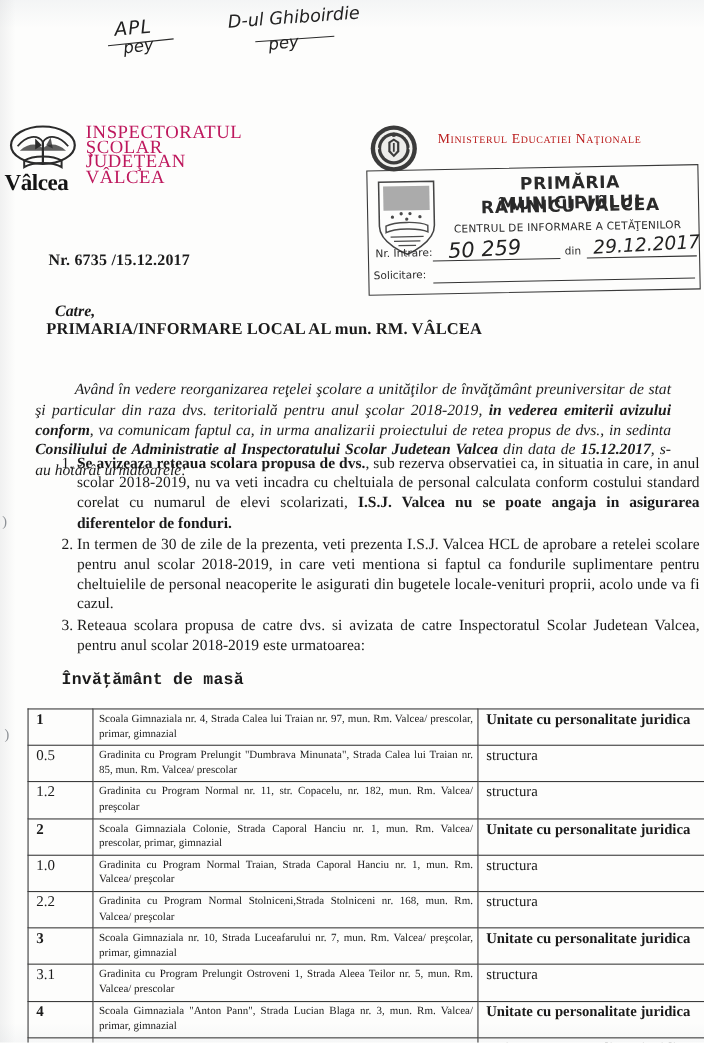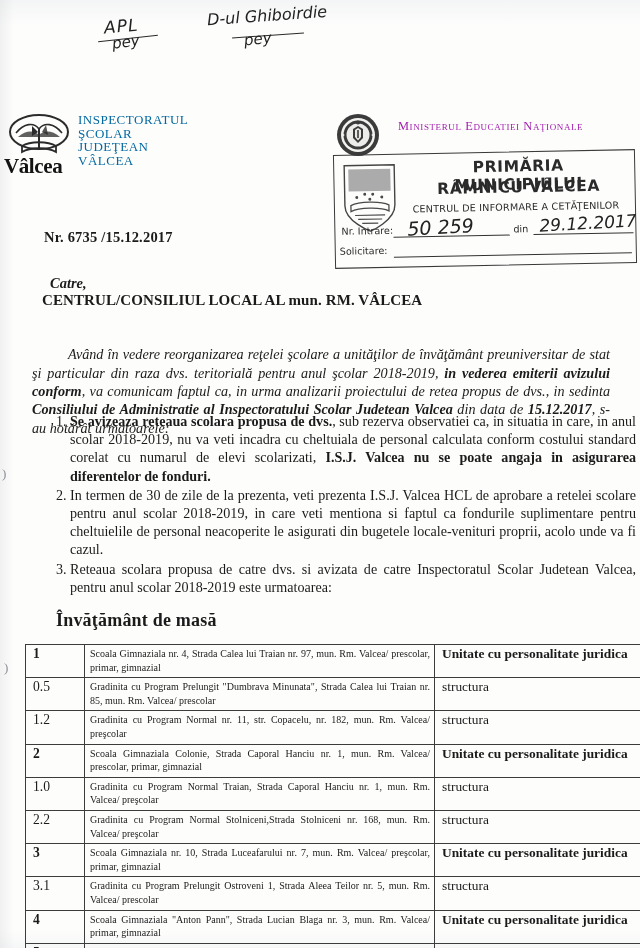--- a/index.html
+++ b/index.html
@@ -49,31 +49,31 @@
   #isj-logo  { position: absolute; left: 4px; top: 0; width: 62px; height: 44px; }
   #isj-wordmark {
     position: absolute; left: 0px; top: 42px;
     font-family: "Liberation Serif", serif;
     font-weight: bold; font-size: 21px; letter-spacing: -0.4px;
     color: #141414;
   }
   #isj-lines {
     position: absolute; left: 74px; top: 1px;
     font-family: "Liberation Serif", serif;
-    font-size: 13px; line-height: 13.6px;
-    letter-spacing: 0.5px; color: #0369a1;
+    font-size: 17px; line-height: 13.6px;
+    letter-spacing: 0.5px; color: #be185d;
   }
 
   
   #men-seal { position: absolute; left: 336px; top: 113px; width: 44px; height: 44px; }
   #men-title {
     position: absolute; left: 398px; top: 119px;
     font-family: "Liberation Serif", serif;
     font-size: 12.4px; font-variant: small-caps;
-    letter-spacing: 0.6px; color: #a21caf; white-space: nowrap;
+    letter-spacing: 0.6px; color: #b91c1c; white-space: nowrap;
   }
 
   
   #stamp {
     position: absolute; left: 334px; top: 152px; width: 300px; height: 112px;
     border: 1.2px solid #3a3a3a;
     transform: rotate(-1.1deg);
     color: #2a2a2a;
     font-family: "DejaVu Sans", sans-serif;
   }
@@ -125,21 +125,21 @@
   ol#clauses {
     position: absolute; left: 44px; top: 412px; width: 566px;
     margin: 0; padding: 0 0 0 26px;
     font-size: 14.1px; line-height: 18.2px;
   }
   ol#clauses li { text-align: justify; margin-bottom: 1px; }
   ol#clauses b { font-weight: bold; }
 
   #section-heading {
     position: absolute; left: 56px; top: 610px;
-    font-size: 18px; font-weight: bold; letter-spacing: 0.2px;
+    font-size: 15px; font-weight: bold; letter-spacing: 0.2px; font-family: Liberation Mono, monospace;
   }
 
   
   #units-table {
     position: absolute; left: 25px; top: 644px; width: 590px;
     border-collapse: collapse;
     table-layout: fixed;
   }
   #units-table td {
     border: 1.1px solid #3c3c3c;
@@ -229,21 +229,21 @@
     <div id="stamp-nr-value" class="hand">50 259</div>
     <div id="stamp-din">din</div>
     <div id="stamp-din-rule"></div>
     <div id="stamp-date" class="hand">29.12.2017</div>
     <div id="stamp-sol-label">Solicitare:</div>
     <div id="stamp-sol-rule"></div>
   </div>
 
   <div id="doc-nr">Nr.  6735 /15.12.2017</div>
   <div id="to-label">Catre,</div>
-  <div id="to-value">CENTRUL/CONSILIUL LOCAL AL mun. RM. VÂLCEA</div>
+  <div id="to-value">PRIMARIA/INFORMARE LOCAL AL mun. RM. VÂLCEA</div>
 
   <p id="intro">Având în vedere reorganizarea reţelei şcolare a unităţilor de învăţământ preuniversitar de stat şi particular din raza dvs. teritorială pentru anul şcolar 2018-2019, <b>in vederea emiterii avizului conform</b>, va comunicam faptul ca, in urma analizarii proiectului de retea propus de dvs., in sedinta <b>Consiliului de Administratie al Inspectoratului Scolar Judetean Valcea</b> din data de <b>15.12.2017</b>, s-au hotărât urmatoarele:</p>
 
   <ol id="clauses">
     <li><b>Se avizeaza reteaua scolara propusa de dvs.</b>, sub rezerva observatiei ca, in situatia in care, in anul scolar 2018-2019, nu va veti incadra cu cheltuiala de personal calculata conform costului standard corelat cu numarul de elevi scolarizati, <b>I.S.J. Valcea nu se poate angaja in asigurarea diferentelor de fonduri.</b></li>
     <li>In termen de 30 de zile de la prezenta, veti prezenta I.S.J. Valcea HCL de aprobare a retelei scolare pentru anul scolar 2018-2019, in care veti mentiona si faptul ca fondurile suplimentare pentru cheltuielile de personal neacoperite le asigurati din bugetele locale-venituri proprii, acolo unde va fi cazul.</li>
     <li>Reteaua scolara propusa de catre dvs. si avizata de catre Inspectoratul Scolar Judetean Valcea, pentru anul scolar 2018-2019 este urmatoarea:</li>
   </ol>
 
   <div id="section-heading">Învăţământ de masă</div>

